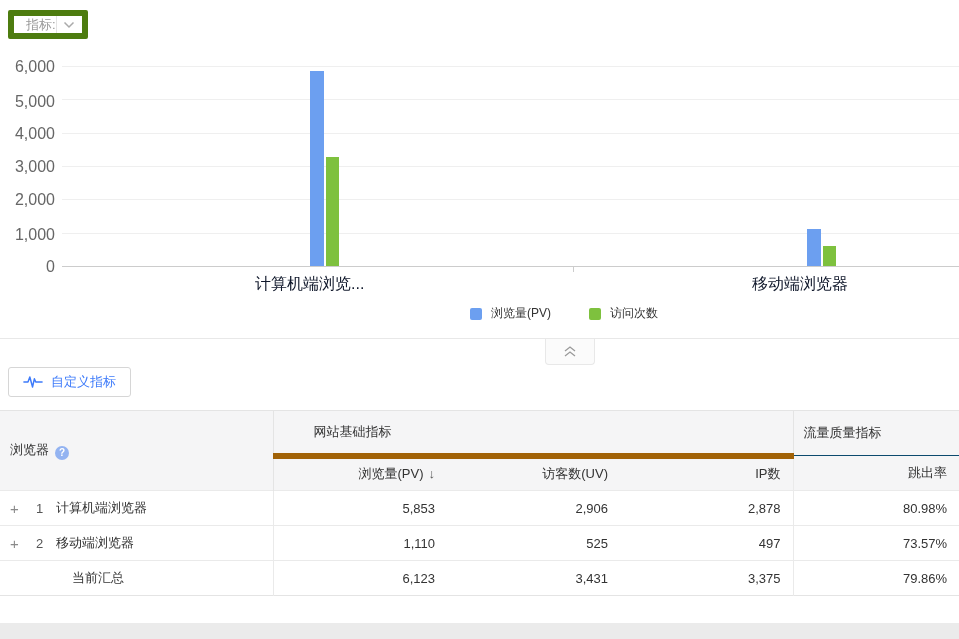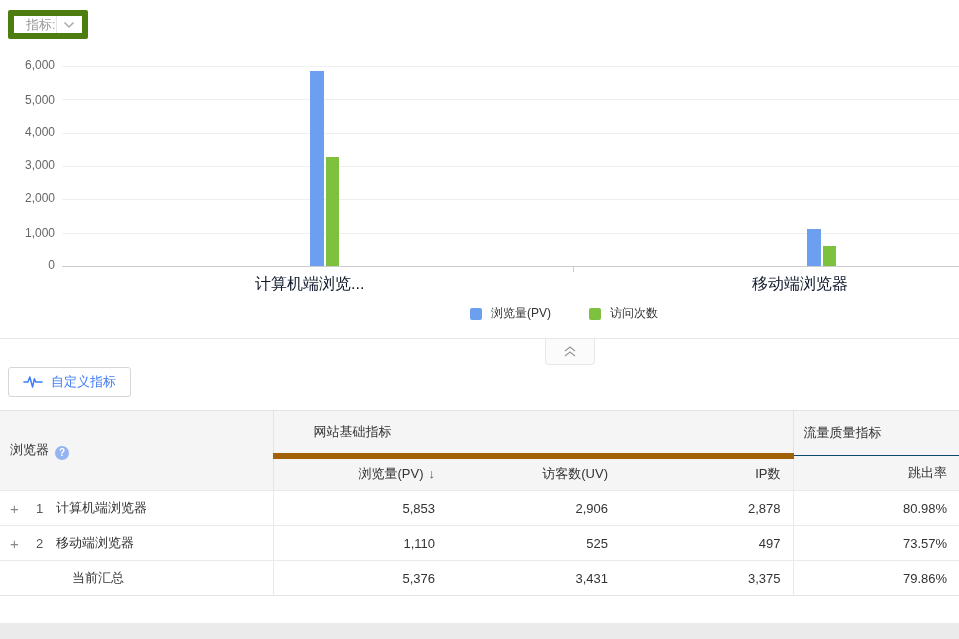--- a/index.html
+++ b/index.html
@@ -21,21 +21,21 @@
   .metric-select .caret-seg {
     width:26px; height:100%; border-left:1px solid #e3e3e3;
     display:flex; align-items:center; justify-content:center; color:#aaa;
   }
 
   
   #chart { position:absolute; left:0; top:0; width:959px; height:340px; }
   .gridline { position:absolute; height:1px; background:#efefef; }
   .axis-line { position:absolute; height:1px; background:#ccc; }
   .axis-tick { position:absolute; width:1px; height:5px; background:#ccc; }
-  .ytick { position:absolute; width:55px; text-align:right; font-size:12px; color:#666; }
+  .ytick { position:absolute; width:55px; text-align:right; font-size:16px; color:#666; }
   .bar { position:absolute; }
   .xlabel { position:absolute; font-size:16px; color:#0f172a; text-align:left; width:140px; }
 
   .legend {
     position:absolute; left:470px; top:305px;
     display:flex; align-items:center; gap:38px;
   }
   .legend-item { display:flex; align-items:center; gap:9px; cursor:pointer; }
   .legend-swatch { width:12px; height:12px; border-radius:2px; }
   .legend-label { font-size:12px; color:#333; }
@@ -208,21 +208,21 @@
         <td class="td-num">525</td>
         <td class="td-num sep-r">497</td>
         <td class="td-num">73.57%</td>
       </tr>
       <tr>
         <td class="sep-r">
           <div class="name-cell">
             <span class="row-name summary-name">当前汇总</span>
           </div>
         </td>
-        <td class="td-num">5,376</td>
+        <td class="td-num">6,123</td>
         <td class="td-num">3,431</td>
         <td class="td-num sep-r">3,375</td>
         <td class="td-num">79.86%</td>
       </tr>
     </tbody>
   </table>
 
   <div class="footer-bar"></div>
 </div>
 

